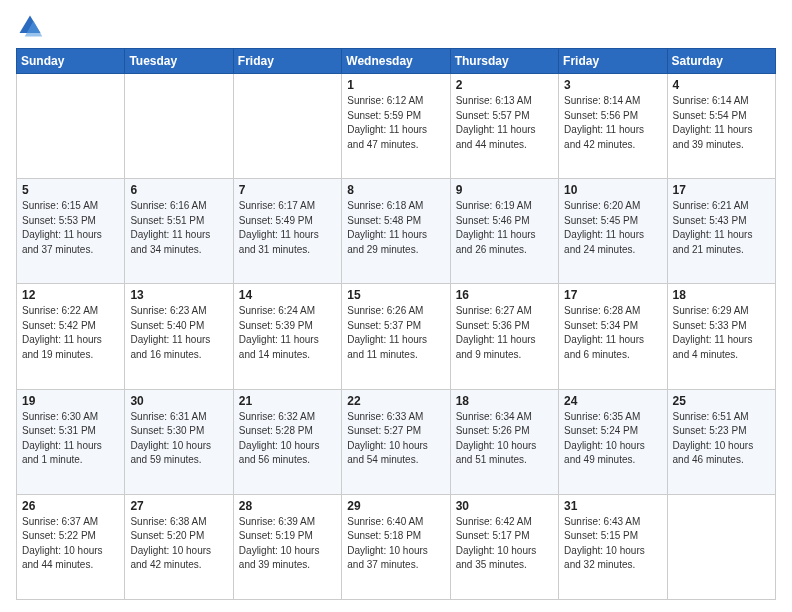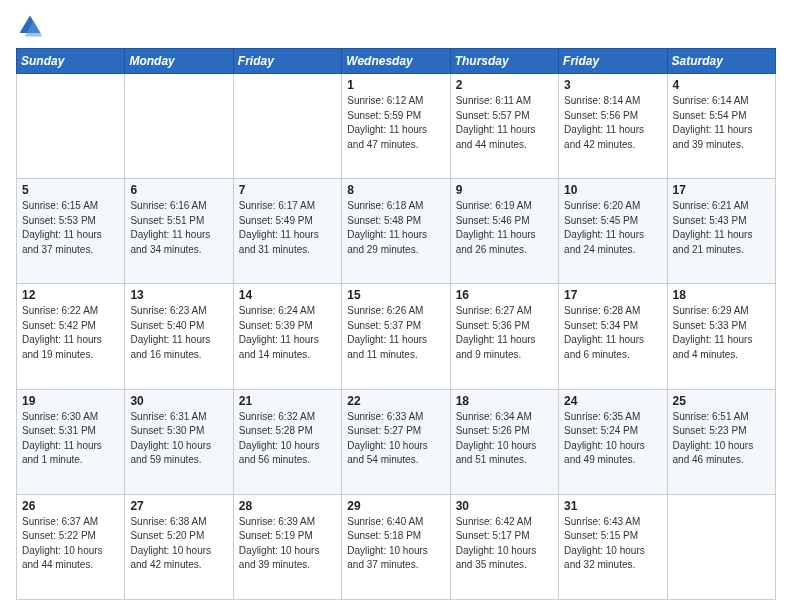--- a/index.html
+++ b/index.html
@@ -95,21 +95,21 @@
       font-size: 10px;
       line-height: 1.45;
       color: #333;
     }
     .empty-cell {
       background: #f9f9f9;
     }
     tr:nth-child(odd) td { background: #ffffff; }
     tr:nth-child(even) td { background: #f4f7fc; }
     
-    thead tr th { background-color: #2a6abf !important; font-style: italic; }
+    thead tr th { background-color: #2a6abf !important; }
   </style>
 </head>
 <body>
 
 <div class="page">
   <div class="header">
     <div class="logo">
       <svg class="logo-icon" viewBox="0 0 32 32">
         <polygon points="16,4 28,24 4,24" fill="#2a6abf"></polygon>
         <polygon points="20,10 30,28 10,28" fill="#5599e0" opacity="0.6"></polygon>
@@ -122,42 +122,42 @@
     <div class="title-block">
       <div class="month-title"></div>
       <div class="subtitle"></div>
     </div>
   </div>
 
   <table class="calendar">
     <thead>
       <tr>
       <th>Sunday</th>
-          <th>Monday</th>
+          <th>Tuesday</th>
           <th>Friday</th>
           <th>Wednesday</th>
           <th>Thursday</th>
           <th>Friday</th>
           <th>Saturday</th>
         </tr>
     </thead>
     <tbody>
     <tr>
           <td class="empty-cell"></td>
           <td class="empty-cell"></td>
           <td class="empty-cell"></td>
           <td>
             <span class="day-number">1</span>
             <div class="day-info">Sunrise: 6:12 AM
 Sunset: 5:59 PM
 Daylight: 11 hours and 47 minutes.</div>
           </td>
           <td>
             <span class="day-number">2</span>
-            <div class="day-info">Sunrise: 6:11 AM
+            <div class="day-info">Sunrise: 6:13 AM
 Sunset: 5:57 PM
 Daylight: 11 hours and 44 minutes.</div>
           </td>
           <td>
             <span class="day-number">3</span>
             <div class="day-info">Sunrise: 8:14 AM
 Sunset: 5:56 PM
 Daylight: 11 hours and 42 minutes.</div>
           </td>
           <td>

